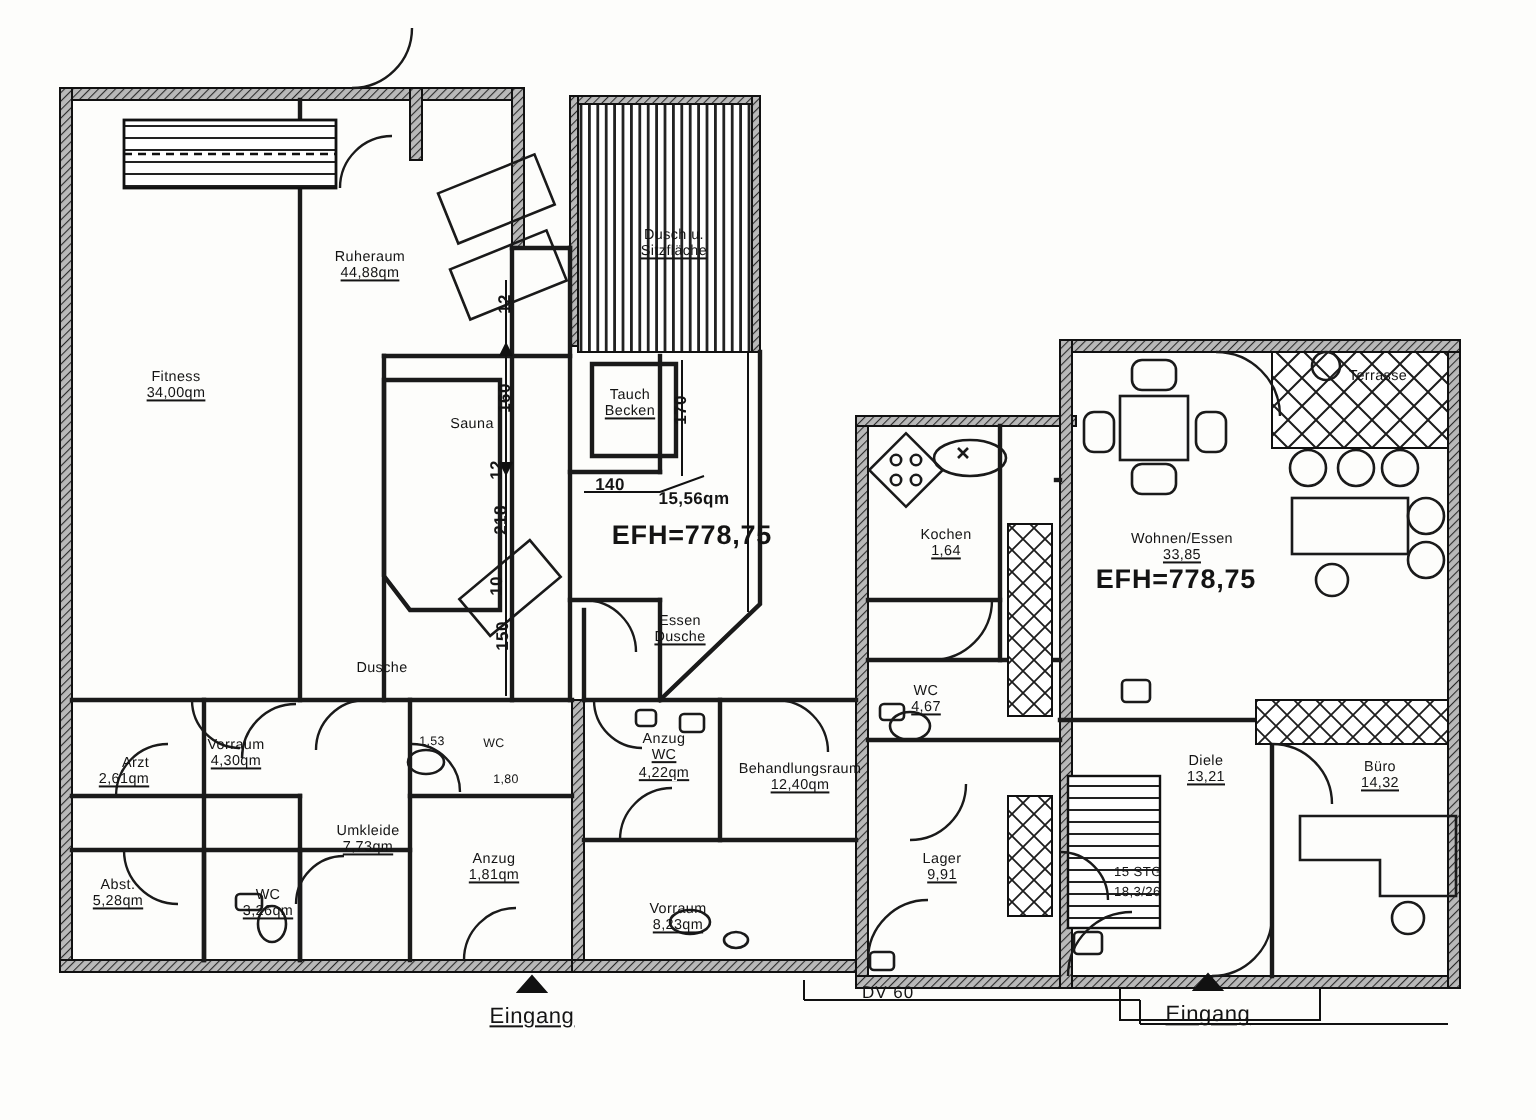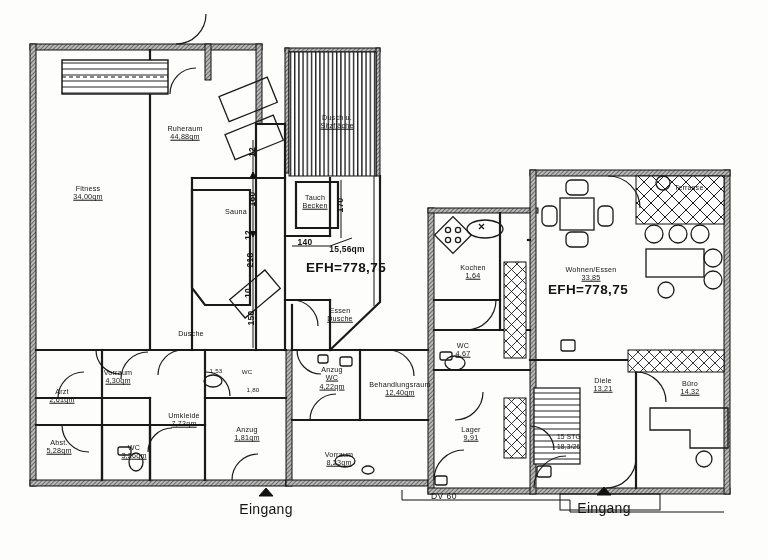--- a/index.html
+++ b/index.html
@@ -50,23 +50,24 @@
   .lbl.dim.vert {
     transform: translate(-50%, -50%) rotate(-90deg);
   }
   .lbl.efh {
     font-size: 13.5px;
     font-weight: 700;
     transform: translate(-50%, -50%);
     letter-spacing: 0.4px;
   }
   .lbl.entry {
-    font-size: 14px;
+    font-size: 11px;
     transform: translate(-50%, -50%);
     letter-spacing: 0.3px;
+    text-decoration: underline;
   }
   .lbl.tiny {
     font-size: 6.2px;
     text-align: center;
     transform: translate(-50%, -50%);
   }
   .lbl.stair {
     font-size: 6.6px;
     text-align: left;
     transform: translate(0, -50%);
@@ -302,21 +303,21 @@
 
   <div id="room-labels">
       <div class="lbl room" style="left: 88px; top: 193px;"><span>Fitness</span><span class="area">34,00qm</span></div>
       <div class="lbl room" style="left: 185px; top: 133px;"><span>Ruheraum</span><span class="area">44,88qm</span></div>
       <div class="lbl room" style="left: 236px; top: 212px; text-align: right;"><span>Sauna</span></div>
       <div class="lbl room" style="left: 315px; top: 202px;"><span>Tauch</span><span class="area">Becken</span></div>
       <div class="lbl room" style="left: 337px; top: 122px;"><span>Dusch u.</span><span class="area">Sitzfläche</span></div>
       <div class="lbl room" style="left: 340px; top: 315px;"><span>Essen</span><span class="area">Dusche</span></div>
       <div class="lbl room" style="left: 191px; top: 334px;"><span>Dusche</span></div>
       <div class="lbl room" style="left: 118px; top: 377px;"><span>Vorraum</span><span class="area">4,30qm</span></div>
-      <div class="lbl room" style="left: 62px; top: 396px;"><span>Arzt</span><span class="area">2,61qm</span></div>
+      <div class="lbl room" style="left: 62px; top: 386px; text-align: right;"><span>Arzt</span><span class="area">2,61qm</span></div>
       <div class="lbl room" style="left: 59px; top: 447px;"><span>Abst.</span><span class="area">5,28qm</span></div>
       <div class="lbl room" style="left: 134px; top: 452px;"><span>WC</span><span class="area">3,26qm</span></div>
       <div class="lbl room" style="left: 184px; top: 420px;"><span>Umkleide</span><span class="area">7,73qm</span></div>
       <div class="lbl room" style="left: 247px; top: 434px;"><span>Anzug</span><span class="area">1,81qm</span></div>
       <div class="lbl room" style="left: 332px; top: 378px;"><span>Anzug</span><span class="area">WC</span><span class="area">4,22qm</span></div>
       <div class="lbl room" style="left: 400px; top: 389px;"><span>Behandlungsraum</span><span class="area">12,40qm</span></div>
       <div class="lbl room" style="left: 339px; top: 459px;"><span>Vorraum</span><span class="area">8,23qm</span></div>
       <div class="lbl room" style="left: 473px; top: 272px;"><span>Kochen</span><span class="area">1,64</span></div>
       <div class="lbl room" style="left: 463px; top: 350px;"><span>WC</span><span class="area">4,67</span></div>
       <div class="lbl room" style="left: 471px; top: 434px;"><span>Lager</span><span class="area">9,91</span></div>

